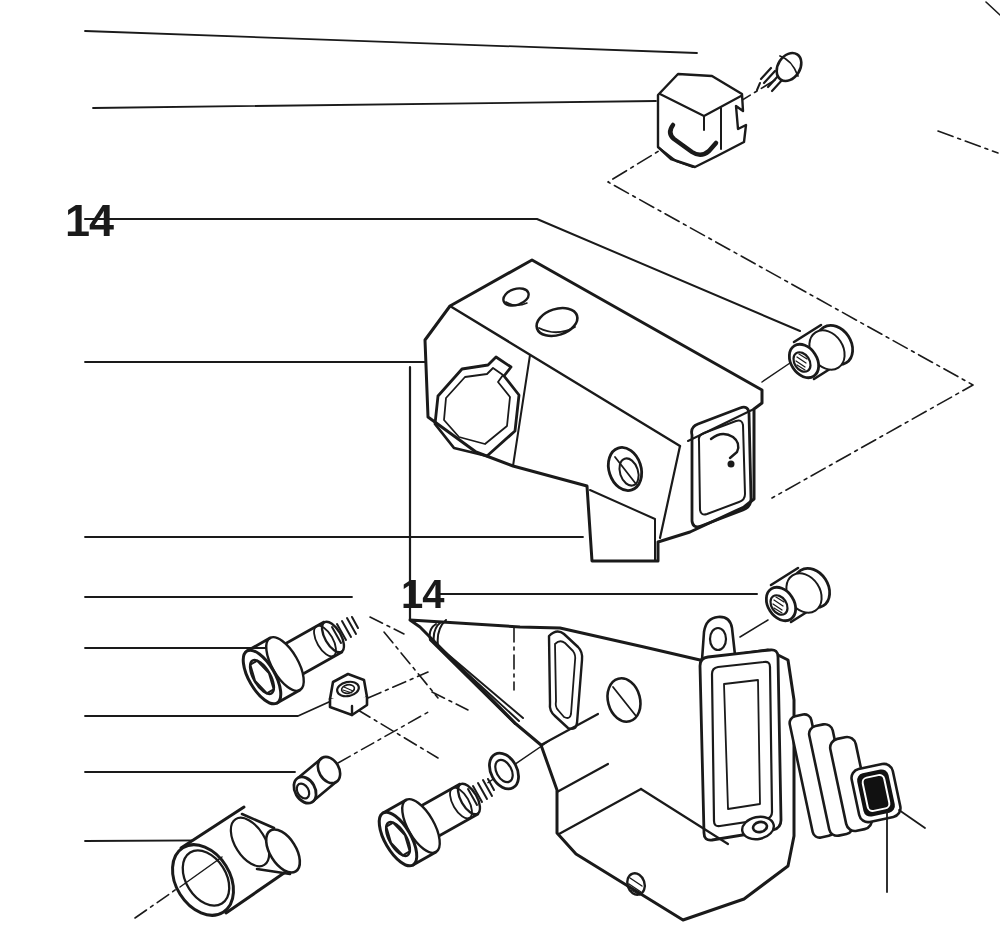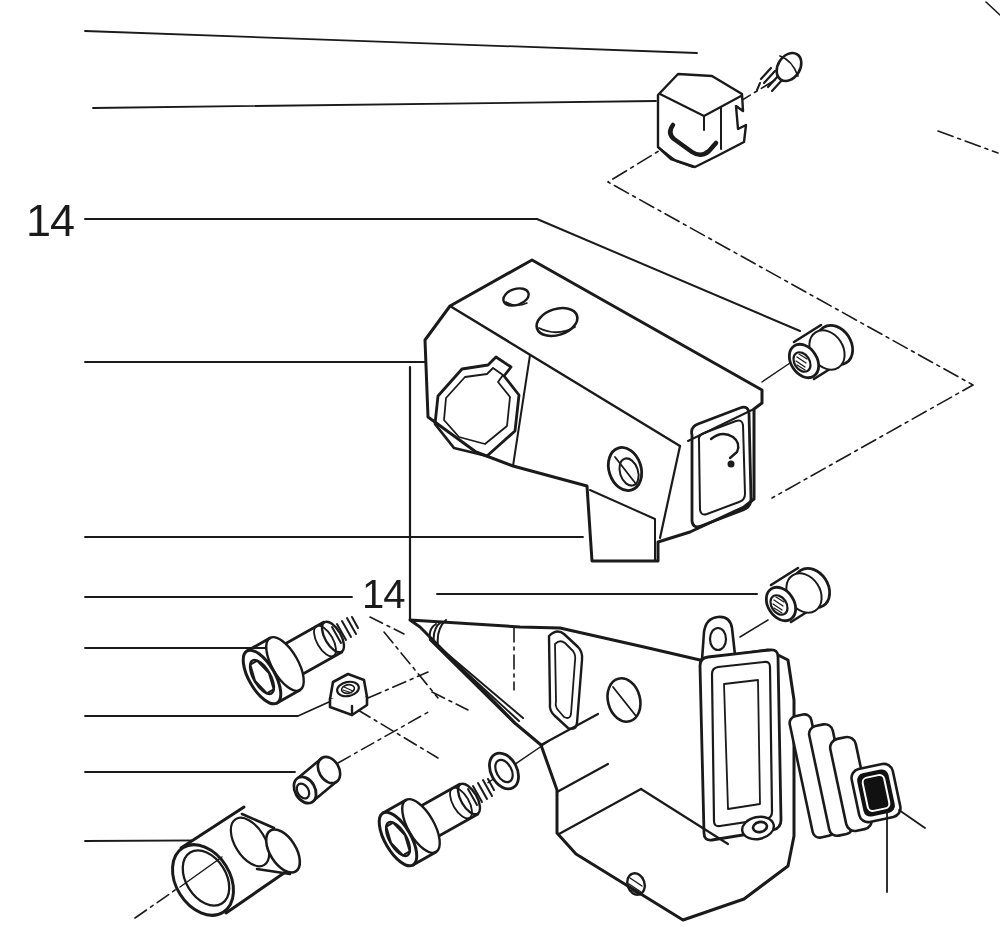--- a/index.html
+++ b/index.html
@@ -7,24 +7,25 @@
     width:1000px;height:940px;
     background:var(--bg,#ffffff);
     font-family:"Liberation Sans", sans-serif;
     overflow:hidden;position:relative;
   }
   .stage{position:absolute;inset:0;width:1000px;height:940px;}
   svg{position:absolute;left:0;top:0;display:block;}
   .part-label{
     position:absolute;
     color:var(--line,#111111);
-    font-weight:normal;
+    font-weight:bold;
     letter-spacing:-1px;
     line-height:1;
     user-select:none;
+    margin-left:39px;
   }
   .part-label.upper{left:26px;top:198px;font-size:45px;}
   .part-label.lower{left:362px;top:574px;font-size:40px;}
   .st{stroke:var(--line,#1a1a1a);fill:none;stroke-linecap:round;stroke-linejoin:round;}
   .fw{fill:#ffffff;}
 </style>
 </head>
 <body>
 
 <div class="stage">

